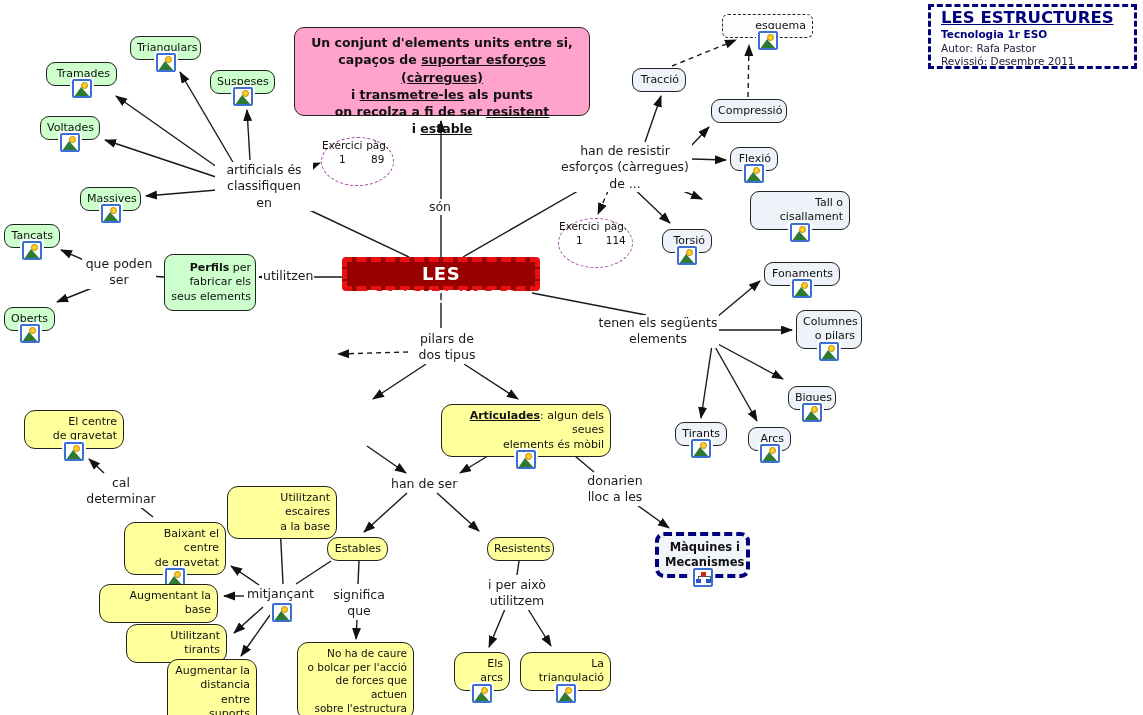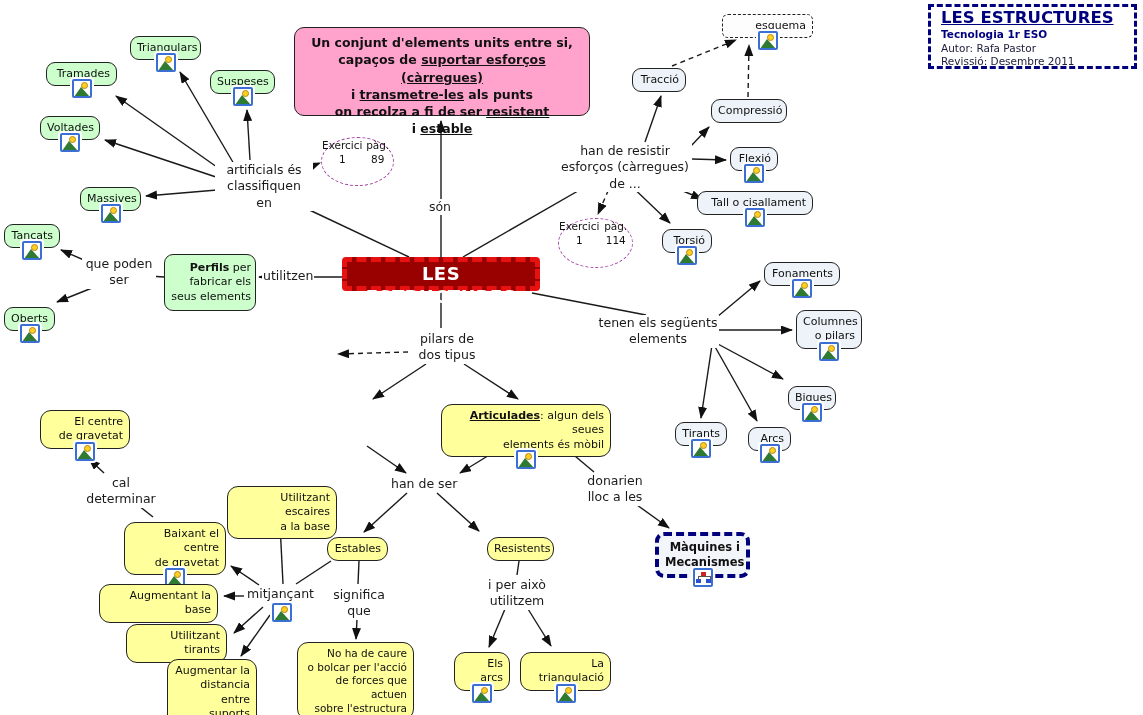--- a/index.html
+++ b/index.html
@@ -188,38 +188,38 @@
   <div class="node green" style="left:164px;top:254px;width:92px;padding:6px 4px">
     <b>Perfils</b><span> per</span><br>
     <span>fabricar els</span><br>
     <span>seus elements</span>
   </div>
 
   <div class="node dashedbox" style="left:722px;top:14px;width:91px"><span>esquema</span><span class="pic"></span></div>
   <div class="node gray" style="left:632px;top:68px;width:54px"><span>Tracció</span></div>
   <div class="node gray" style="left:711px;top:99px;width:76px"><span>Compressió</span></div>
   <div class="node gray" style="left:730px;top:147px;width:48px"><span>Flexió</span><span class="pic"></span></div>
-  <div class="node gray" style="left:697px;top:191px;width:116px"><span>Tall o cisallament</span><span class="pic"></span></div>
+  <div class="node gray" style="left:750px;top:191px;width:100px"><span>Tall o cisallament</span><span class="pic"></span></div>
   <div class="node gray" style="left:662px;top:229px;width:50px"><span>Torsió</span><span class="pic"></span></div>
   <div class="node gray" style="left:764px;top:262px;width:76px"><span>Fonaments</span><span class="pic"></span></div>
   <div class="node gray" style="left:796px;top:310px;width:66px">
       <span class="bl">Columnes</span>
       <span class="bl">o pilars</span>
       <span class="pic"></span>
     </div>
   <div class="node gray" style="left:788px;top:386px;width:48px"><span>Bigues</span><span class="pic"></span></div>
   <div class="node gray" style="left:675px;top:422px;width:52px"><span>Tirants</span><span class="pic"></span></div>
   <div class="node gray" style="left:748px;top:427px;width:43px"><span>Arcs</span><span class="pic"></span></div>
 
   <div class="node yellow" style="left:441px;top:404px;width:170px">
     <span class="bu">Articulades</span><span>: algun dels seues</span><br>
     <span>elements és mòbil</span>
     <span class="pic"></span>
   </div>
-  <div class="node yellow" style="left:40px;top:410px;width:90px">
+  <div class="node yellow" style="left:24px;top:410px;width:100px">
     <span class="bl">El centre</span>
       <span class="bl">de gravetat</span>
     <span class="pic"></span>
   </div>
   <div class="node yellow" style="left:227px;top:486px;width:110px">
     <span class="bl">Utilitzant escaires</span>
       <span class="bl">a la base</span>
   </div>
   <div class="node yellow" style="left:124px;top:522px;width:102px">
     <span class="bl">Baixant el centre</span>

